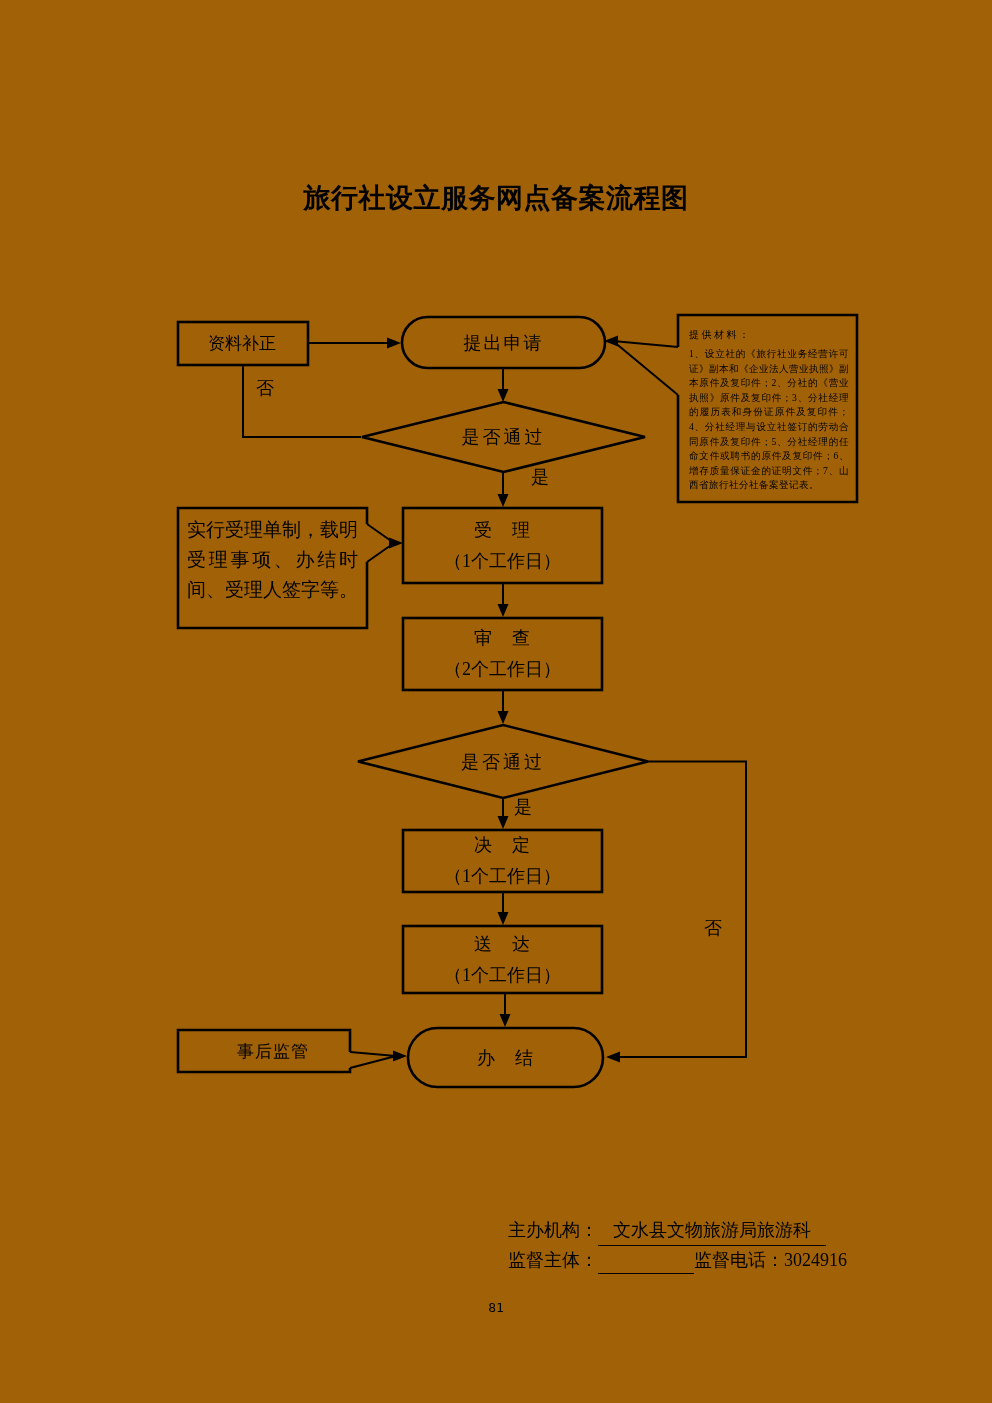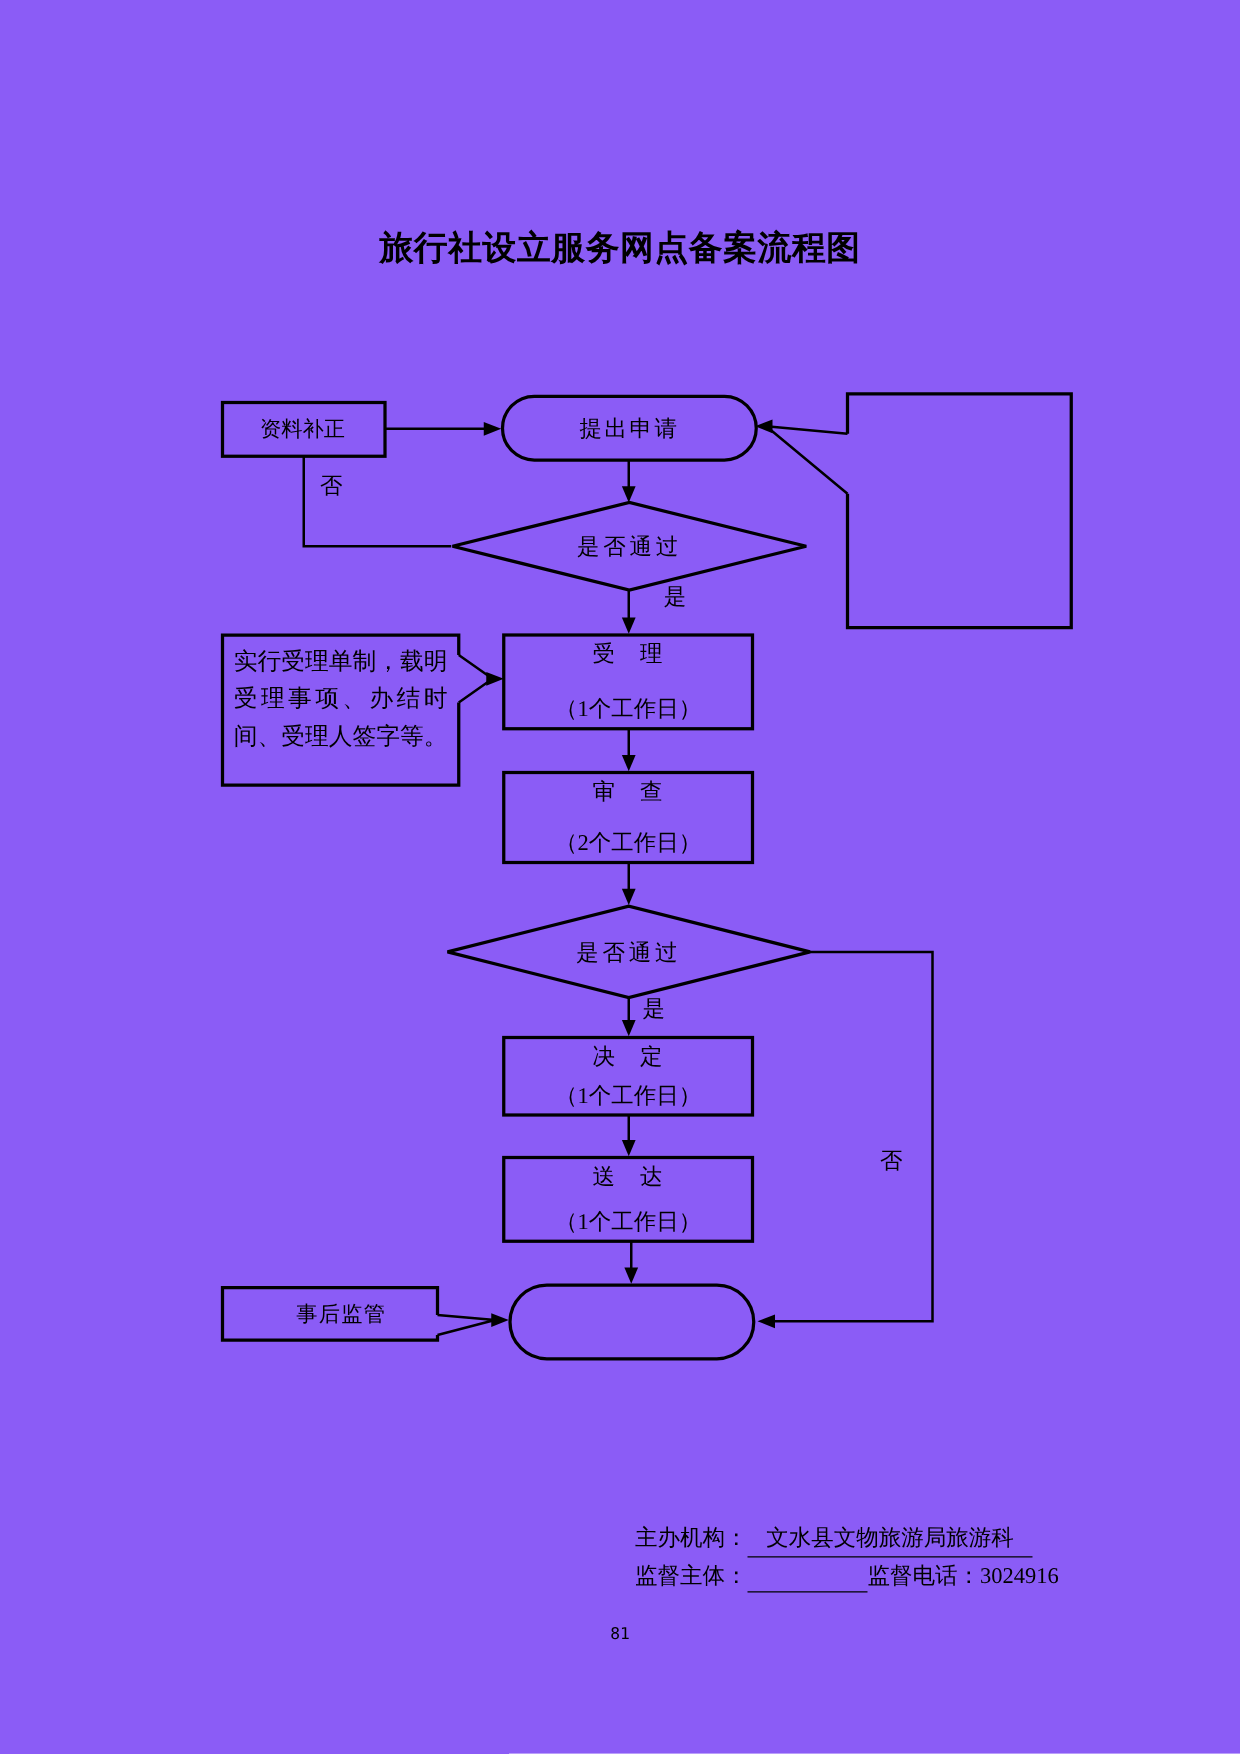--- a/index.html
+++ b/index.html
@@ -1,24 +1,24 @@
 <!DOCTYPE html>
 <html><head>
 <meta charset="utf-8">
 <style>
   html,body{margin:0;padding:0;background:#ffffff;}
   #page{
-    position:relative;width:992px;height:1403px;background:#8b5cf6;
+    position:relative;width:992px;height:1403px;background:#a16207;
     font-family:"Liberation Serif","DejaVu Serif",serif;color:#000;
     overflow:hidden;
   }
   #diagram-svg{position:absolute;left:0;top:0;pointer-events:none;}
   .abs{position:absolute;box-sizing:border-box;}
   .cc{display:flex;align-items:center;justify-content:center;text-align:center;}
-  .col{display:flex;flex-direction:column;align-items:center;justify-content:space-between;text-align:center;}
+  .col{display:flex;flex-direction:column;align-items:center;justify-content:center;text-align:center;}
   #title{
     left:0;top:180px;width:992px;text-align:center;
     font-family:"Liberation Sans","DejaVu Sans",sans-serif;
     font-weight:bold;font-size:27px;letter-spacing:0.5px;
   }
   .node-label{font-size:17px;}
   .node-title{font-size:18px;line-height:31px;letter-spacing:1px;}
   .node-duration{font-size:18px;line-height:31px;}
   .diamond-label{font-size:18px;letter-spacing:3px;}
   .edge-label{font-size:18px;}
@@ -94,20 +94,24 @@
       <polygon points="407,1056 393,1050.5 393,1061.5"></polygon>
     </g>
   </svg>
 
   <div id="title" class="abs">旅行社设立服务网点备案流程图</div>
 
   <div class="abs cc node-label" style="left:178px;top:322px;width:128px;height:43px;">资料补正</div>
 
   <div class="abs cc" style="left:402px;top:317px;width:203px;height:51px;font-size:18px;letter-spacing:2px;">提出申请</div>
 
+  <div id="materials-text" class="abs">
+    <div id="materials-heading">提供材料：</div>
+    <div id="materials-body">1、设立社的《旅行社业务经营许可证》副本和《企业法人营业执照》副本原件及复印件；2、分社的《营业执照》原件及复印件；3、分社经理的履历表和身份证原件及复印件；4、分社经理与设立社签订的劳动合同原件及复印件；5、分社经理的任命文件或聘书的原件及复印件；6、增存质量保证金的证明文件；7、山西省旅行社分社备案登记表。</div>
+  </div>
 
   <div class="abs cc diamond-label" style="left:362px;top:402px;width:283px;height:70px;">是否通过</div>
 
   <div class="abs col" style="left:403px;top:508px;width:199px;height:75px;">
     <div class="node-title">受　理</div>
     <div class="node-duration">（1个工作日）</div>
   </div>
 
   <div id="accept-note-text" class="abs">实行受理单制，载明受理事项、办结时间、受理人签字等。</div>
 
@@ -121,20 +125,21 @@
   <div class="abs col" style="left:403px;top:830px;width:199px;height:62px;border-radius:23px;">
     <div class="node-title">决　定</div>
     <div class="node-duration">（1个工作日）</div>
   </div>
 
   <div class="abs col" style="left:403px;top:926px;width:199px;height:67px;">
     <div class="node-title">送　达</div>
     <div class="node-duration">（1个工作日）</div>
   </div>
 
+  <div class="abs cc" style="left:408px;top:1028px;width:195px;height:59px;font-size:18px;letter-spacing:1px;">办　结</div>
 
   <div class="abs cc node-label" style="left:178px;top:1030px;width:172px;height:42px;letter-spacing:1px;padding-left:18px;">事后监管</div>
 
   <div class="abs edge-label" style="left:256px;top:376px;">否</div>
   <div class="abs edge-label" style="left:531px;top:465px;">是</div>
   <div class="abs edge-label" style="left:514px;top:795px;">是</div>
   <div class="abs edge-label" style="left:704px;top:916px;">否</div>
 
   <div id="footer" class="abs">
     <div>

